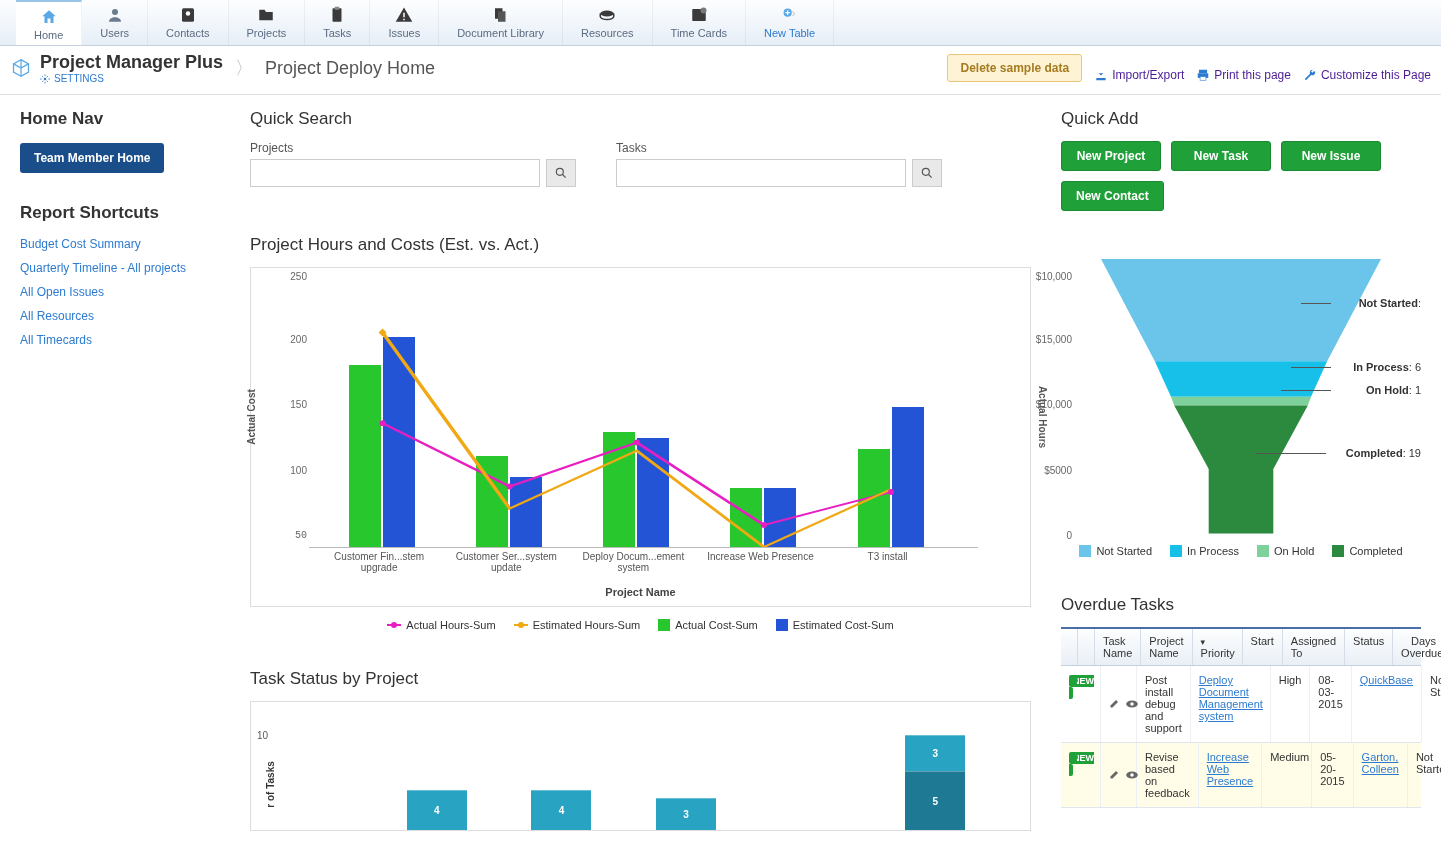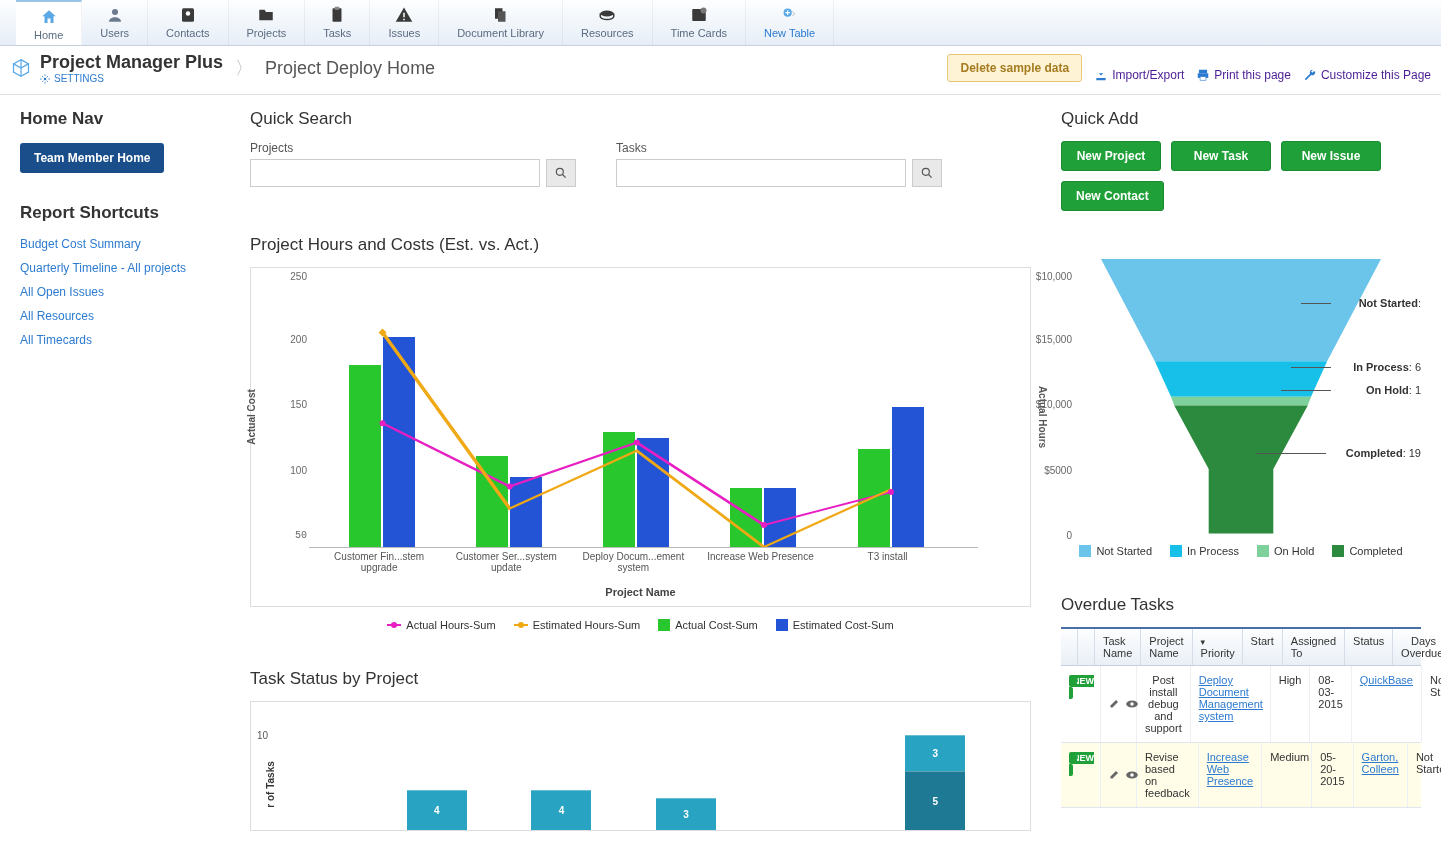--- a/index.html
+++ b/index.html
@@ -450,21 +450,21 @@
                   <path d="M3 17l11-11 4 4L7 21H3z"></path>
                 </svg>
               </span>
             <span class="eye-ic">
                 <svg viewBox="0 0 24 24" width="14" height="14" fill="#666">
                   <ellipse cx="12" cy="12" rx="10" ry="6"></ellipse>
                   <circle cx="12" cy="12" r="3" fill="#fff"></circle>
                 </svg>
               </span>
           </div>
-          <div class="td" style="width:76px;text-align:center;">Post install debug and support</div>
+          <div class="td" style="width:76px;">Post install debug and support</div>
           <div class="td link-u" style="width:80px;">Deploy Document Management system</div>
           <div class="td" style="width:50px;">High</div>
           <div class="td" style="width:66px;">08-03-2015</div>
           <div class="td link-u" style="width:76px;">QuickBase</div>
           <div class="td" style="width:48px;">Not Started</div>
 
         </div>
         <div class="table-row alt">
           <div class="td" style="width:40px;"><span class="new-badge">NEW</span></div>
           <div class="td row-icons" style="width:36px;">

